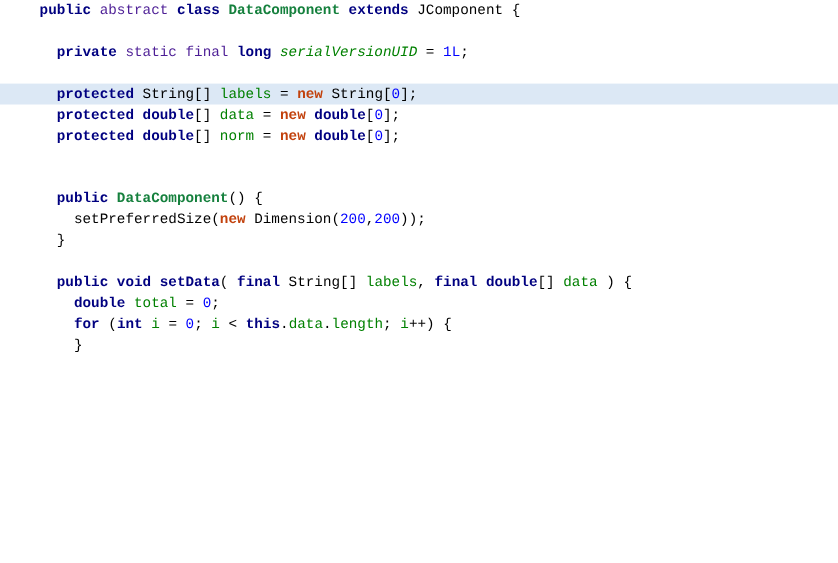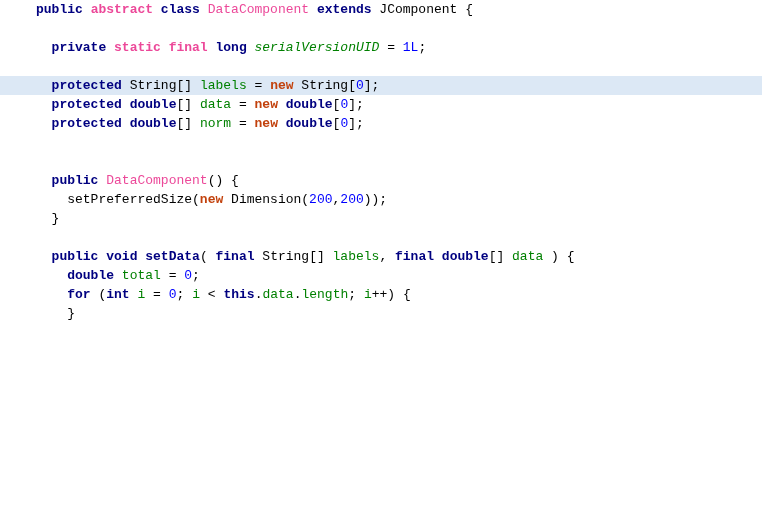--- a/index.html
+++ b/index.html
@@ -62,23 +62,23 @@
     }
 
     .code-content {
       padding-left: 16px;
       white-space: pre;
       flex: 1;
     }
 
     
     .kw { color: #000080; font-weight: bold; } 
-    .kw2 { color: #ec4899; font-weight: bold; } 
+    .kw2 { color: #4c1d95; font-weight: normal; } 
     .type { color: #000000; } 
-    .classname { color: #ec4899; font-weight: normal; } 
+    .classname { color: #15803d; font-weight: bold; } 
     .extends-kw { color: #000080; font-weight: bold; }
     .parent-class { color: #000000; }
     .punct { color: #000000; }
     .field { color: #008000; }
     .serial { color: #008000; font-style: italic; }
     .method { color: #000080; font-weight: bold; }
     .param { color: #008000; }
     .number { color: #0000ff; }
     .protected-kw { color: #000080; font-weight: bold; }
     .new-kw { color: #c2410c; font-weight: bold; }

